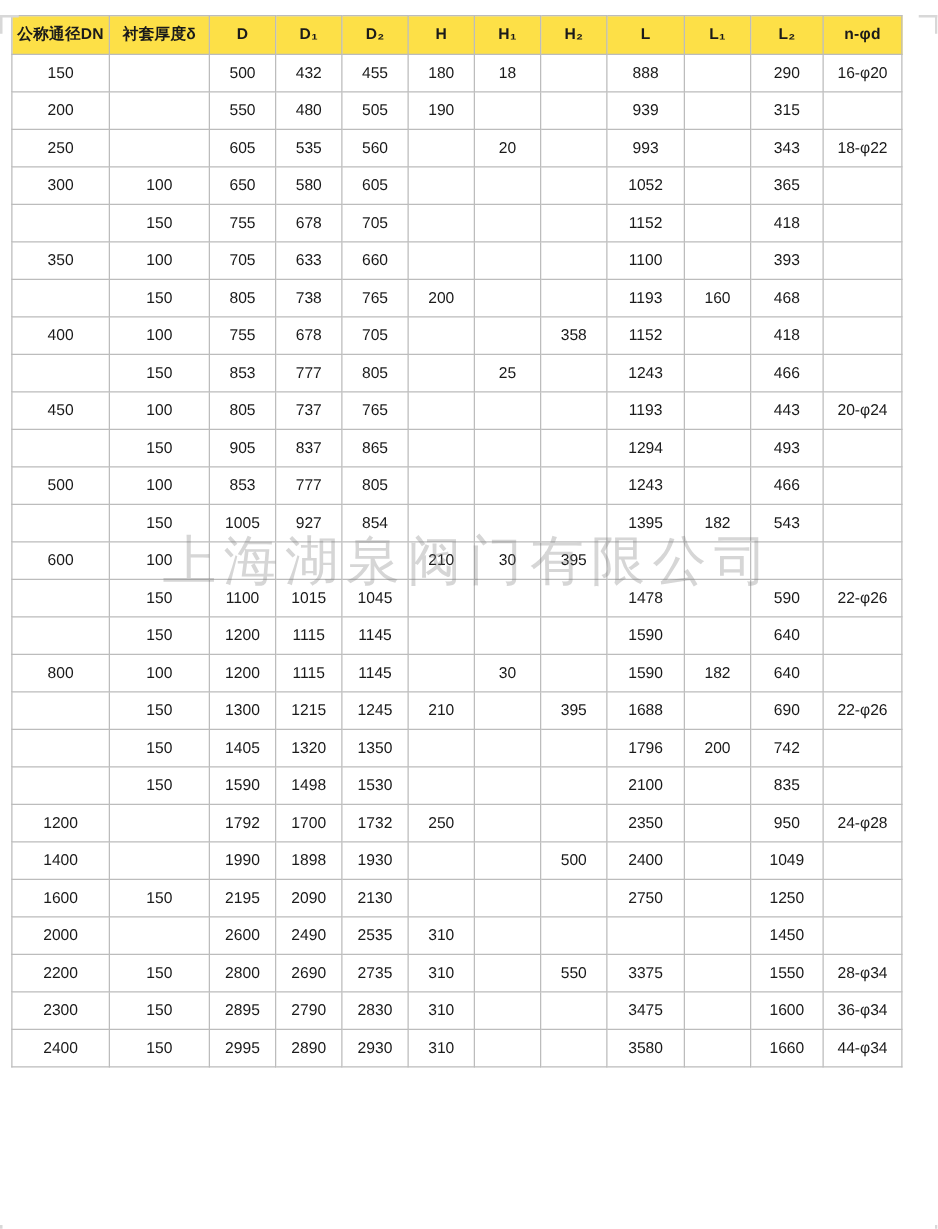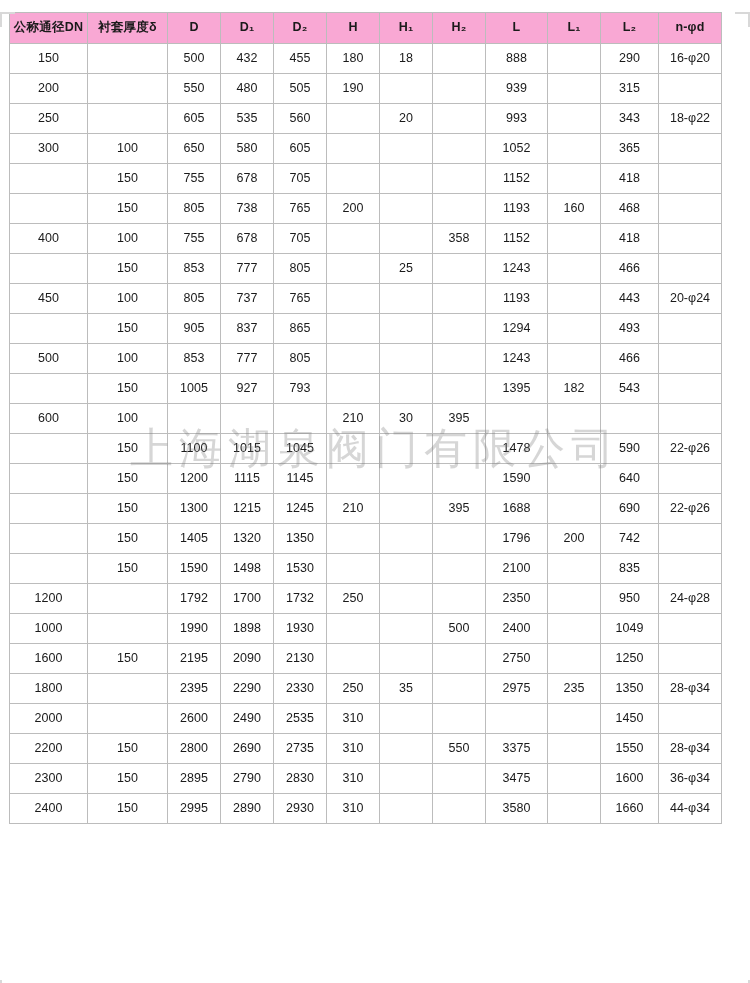--- a/index.html
+++ b/index.html
@@ -31,21 +31,21 @@
     border: 1px solid #bcbcbc;
     text-align: center;
     vertical-align: middle;
     padding: 0;
     height: 29px;
     line-height: 1.1;
     font-weight: normal;
     background: #ffffff;
   }
   table.spec thead th {
-    background: #f9a8d4;
+    background: #fde047;
     font-weight: bold;
     font-size: 12.5px;
     height: 30px;
     letter-spacing: 0.2px;
   }
   td.dn, td.first {
     background: #f7f7f7;
   }
   thead th.hdr-dn, thead th.hdr-t {
     background: #ececec;
@@ -187,20 +187,34 @@
           <td>705</td>
           <td></td>
           <td></td>
           <td></td>
           <td>1152</td>
           <td></td>
           <td>418</td>
           <td></td>
         </tr>
         <tr>
+          <td class="dn">350</td>
+          <td class="first">100</td>
+          <td>705</td>
+          <td>633</td>
+          <td>660</td>
+          <td></td>
+          <td></td>
+          <td></td>
+          <td>1100</td>
+          <td></td>
+          <td>393</td>
+          <td></td>
+        </tr>
+        <tr>
           <td class="dn"></td>
           <td class="first">150</td>
           <td>805</td>
           <td>738</td>
           <td>765</td>
           <td>200</td>
           <td></td>
           <td></td>
           <td>1193</td>
           <td>160</td>
@@ -275,21 +289,21 @@
           <td>1243</td>
           <td></td>
           <td>466</td>
           <td></td>
         </tr>
         <tr>
           <td class="dn"></td>
           <td class="first">150</td>
           <td>1005</td>
           <td>927</td>
-          <td>793</td>
+          <td>854</td>
           <td></td>
           <td></td>
           <td></td>
           <td>1395</td>
           <td>182</td>
           <td>543</td>
           <td></td>
         </tr>
         <tr>
           <td class="dn">600</td>
@@ -323,20 +337,34 @@
           <td class="dn"></td>
           <td class="first">150</td>
           <td>1200</td>
           <td>1115</td>
           <td>1145</td>
           <td></td>
           <td></td>
           <td></td>
           <td>1590</td>
           <td></td>
+          <td>640</td>
+          <td></td>
+        </tr>
+        <tr>
+          <td class="dn">800</td>
+          <td class="first">100</td>
+          <td>1200</td>
+          <td>1115</td>
+          <td>1145</td>
+          <td></td>
+          <td>30</td>
+          <td></td>
+          <td>1590</td>
+          <td>182</td>
           <td>640</td>
           <td></td>
         </tr>
         <tr>
           <td class="dn"></td>
           <td class="first">150</td>
           <td>1300</td>
           <td>1215</td>
           <td>1245</td>
           <td>210</td>
@@ -383,21 +411,21 @@
           <td>1732</td>
           <td>250</td>
           <td></td>
           <td></td>
           <td>2350</td>
           <td></td>
           <td>950</td>
           <td>24-φ28</td>
         </tr>
         <tr>
-          <td class="dn">1000</td>
+          <td class="dn">1400</td>
           <td class="first"></td>
           <td>1990</td>
           <td>1898</td>
           <td>1930</td>
           <td></td>
           <td></td>
           <td>500</td>
           <td>2400</td>
           <td></td>
           <td>1049</td>
@@ -409,34 +437,20 @@
           <td>2195</td>
           <td>2090</td>
           <td>2130</td>
           <td></td>
           <td></td>
           <td></td>
           <td>2750</td>
           <td></td>
           <td>1250</td>
           <td></td>
-        </tr>
-        <tr>
-          <td class="dn">1800</td>
-          <td class="first"></td>
-          <td>2395</td>
-          <td>2290</td>
-          <td>2330</td>
-          <td>250</td>
-          <td>35</td>
-          <td></td>
-          <td>2975</td>
-          <td>235</td>
-          <td>1350</td>
-          <td>28-φ34</td>
         </tr>
         <tr>
           <td class="dn">2000</td>
           <td class="first"></td>
           <td>2600</td>
           <td>2490</td>
           <td>2535</td>
           <td>310</td>
           <td></td>
           <td></td>

